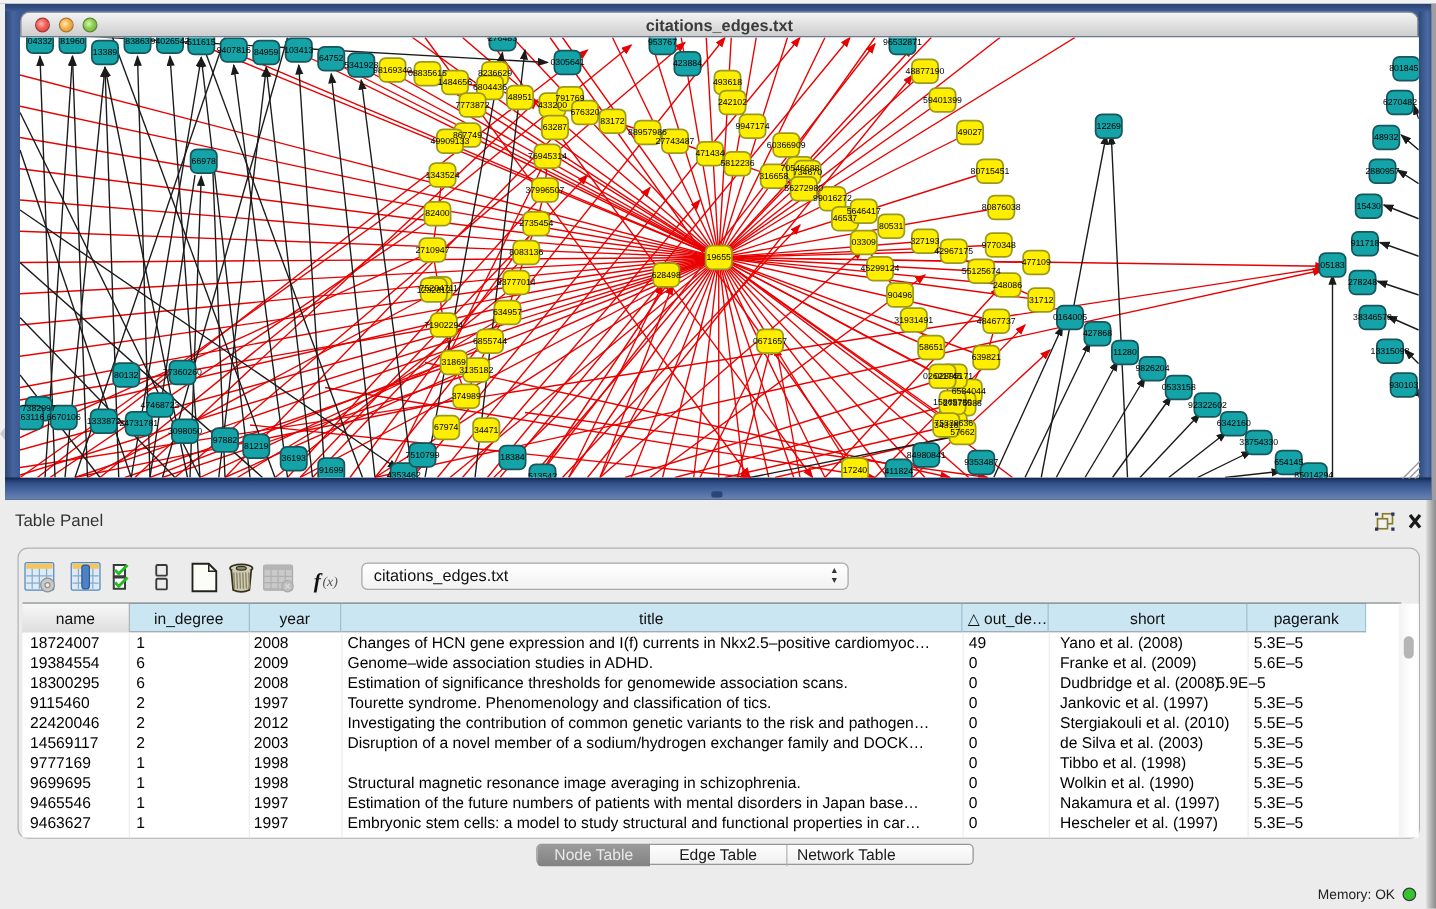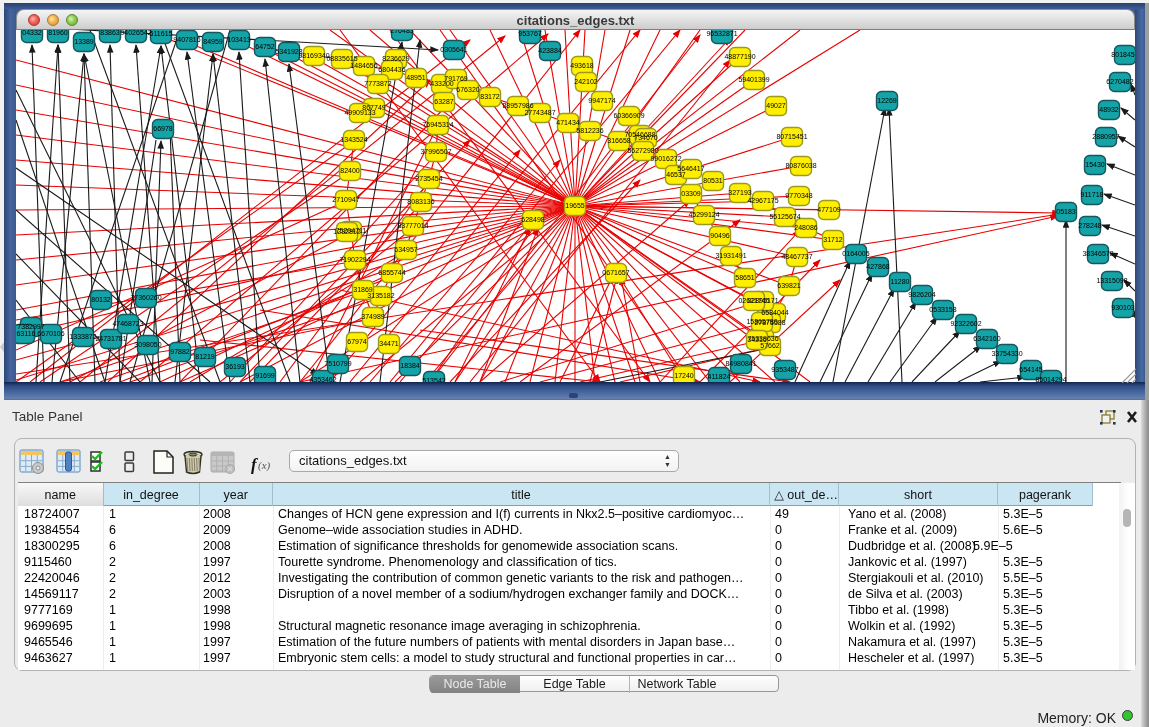--- a/index.html
+++ b/index.html
@@ -24,21 +24,21 @@
 .gl { position:absolute; top:0; width:1px; height:164px; background:#ededed; }
 .trow { position:absolute; left:0; width:1103px; height:16px; font-size:12.5px; color:#000; }
 .trow span { position:absolute; top:0; height:16px; line-height:15px; white-space:nowrap; }
 #vlane { position:absolute; left:1119px; top:483px; width:16px; height:187px; background:linear-gradient(90deg,#f2f2f2,#ffffff 60%); }
 #vthumb { position:absolute; left:1123px; top:509px; width:8px; height:18px; background:#b5b5b5; border-radius:4px; }
 #tabs { position:absolute; left:429px; top:675px; width:350px; height:17px; border:1px solid #979797; border-radius:4px; background:linear-gradient(180deg,#fefefe,#f0f0f0); font-size:12.5px; }
 .seg { position:absolute; top:0; height:17px; line-height:16px; text-align:center; color:#1a1a1a; }
 #seg1 { left:0; width:90px; background:linear-gradient(180deg,#9a9a9a,#828282); color:#e9e9e9; border-radius:3px 0 0 3px; }
 #seg2 { left:90px; width:110px; border-right:1px solid #b5b5b5; }
 #seg3 { left:200px; width:94px; }
-#mem { position:absolute; right:33px; top:710px; font-size:14px; color:#222; }
+#mem { position:absolute; right:33px; top:710px; font-size:11px; color:#222; }
 #memdot { position:absolute; left:1122px; top:710px; width:11px; height:11px; border-radius:50%; background:#35c42f; border:1.5px solid #3a3a3a; }
 #rightstrip { position:absolute; left:1141px; top:400px; width:8px; height:327px; background:linear-gradient(90deg,#dcdcdc,#a8a8a8 60%,#8a8a8a); }
 #grip { position:absolute; left:1120px; top:368px; width:16px; height:15px; }
 #notch { position:absolute; left:569px; top:393px; width:9px; height:5px; background:#2b4676; border-radius:2px; }
 #collapse { position:absolute; left:0px; top:342px; width:4px; height:10px; background:#c9c9c9; clip-path:polygon(100% 0,0 50%,100% 100%); }
 </style></head>
 <body>
 <div id="topstrip"></div>
 <div id="desktop"></div>
 <div id="leftstrip"></div>
@@ -728,21 +728,21 @@
       <span style="left:757px">0</span>
       <span style="left:830px">Tibbo et al. (1998)</span>
       <span style="left:985px">5.3E–5</span>
     </div>
 <div class="trow" style="top:113px">
       <span style="left:6px">9699695</span>
       <span style="left:91px">1</span>
       <span style="left:185px">1998</span>
       <span style="left:260px">Structural magnetic resonance image averaging in schizophrenia.</span>
       <span style="left:757px">0</span>
-      <span style="left:830px">Wolkin et al. (1992)</span>
+      <span style="left:830px">Wolkin et al. (1990)</span>
       <span style="left:985px">5.3E–5</span>
     </div>
 <div class="trow" style="top:129px">
       <span style="left:6px">9465546</span>
       <span style="left:91px">1</span>
       <span style="left:185px">1997</span>
       <span style="left:260px">Estimation of the future numbers of patients with mental disorders in Japan base…</span>
       <span style="left:757px">0</span>
       <span style="left:830px">Nakamura et al. (1997)</span>
       <span style="left:985px">5.3E–5</span>

